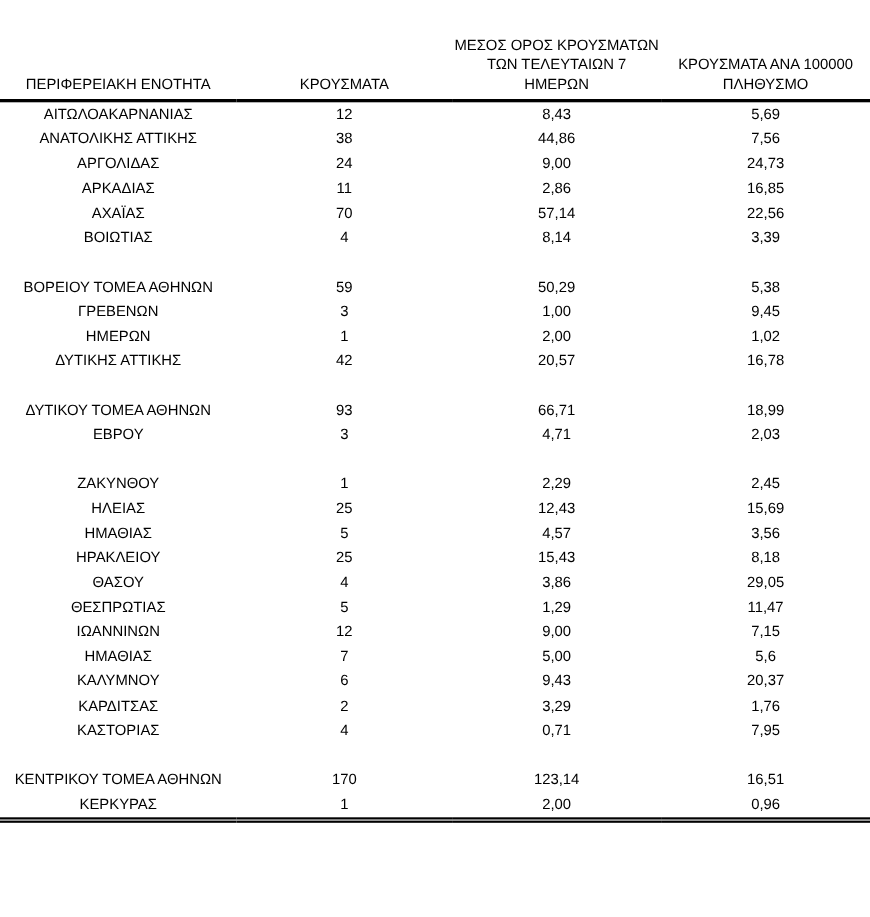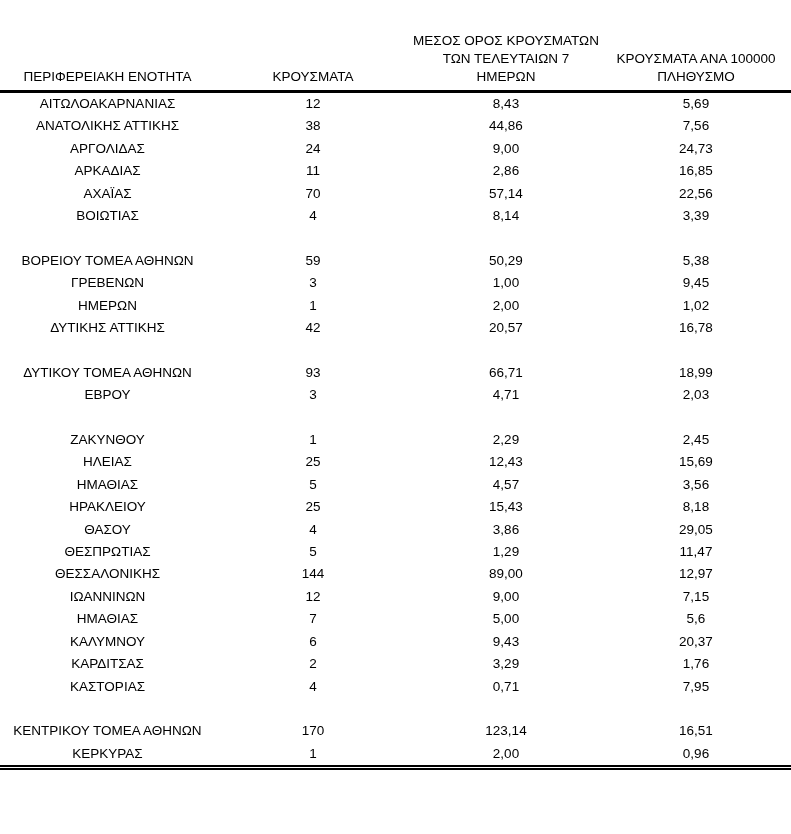--- a/index.html
+++ b/index.html
@@ -196,26 +196,20 @@
         <td>3,86</td>
         <td>29,05</td>
       </tr>
       <tr>
         <td>ΘΕΣΠΡΩΤΙΑΣ</td>
         <td>5</td>
         <td>1,29</td>
         <td>11,47</td>
       </tr>
       <tr>
-        <td>ΘΕΣΣΑΛΟΝΙΚΗΣ</td>
-        <td>144</td>
-        <td>89,00</td>
-        <td>12,97</td>
-      </tr>
-      <tr>
         <td>ΙΩΑΝΝΙΝΩΝ</td>
         <td>12</td>
         <td>9,00</td>
         <td>7,15</td>
       </tr>
       <tr>
         <td>ΗΜΑΘΙΑΣ</td>
         <td>7</td>
         <td>5,00</td>
         <td>5,6</td>

